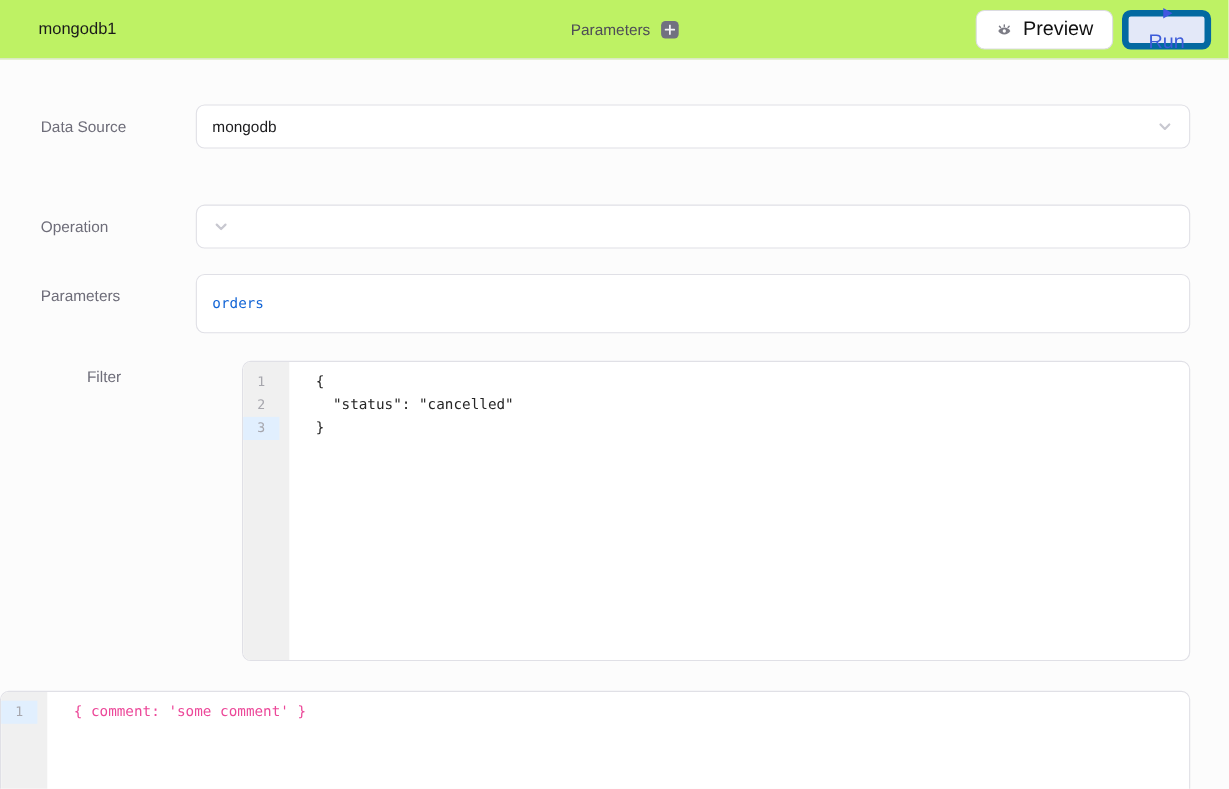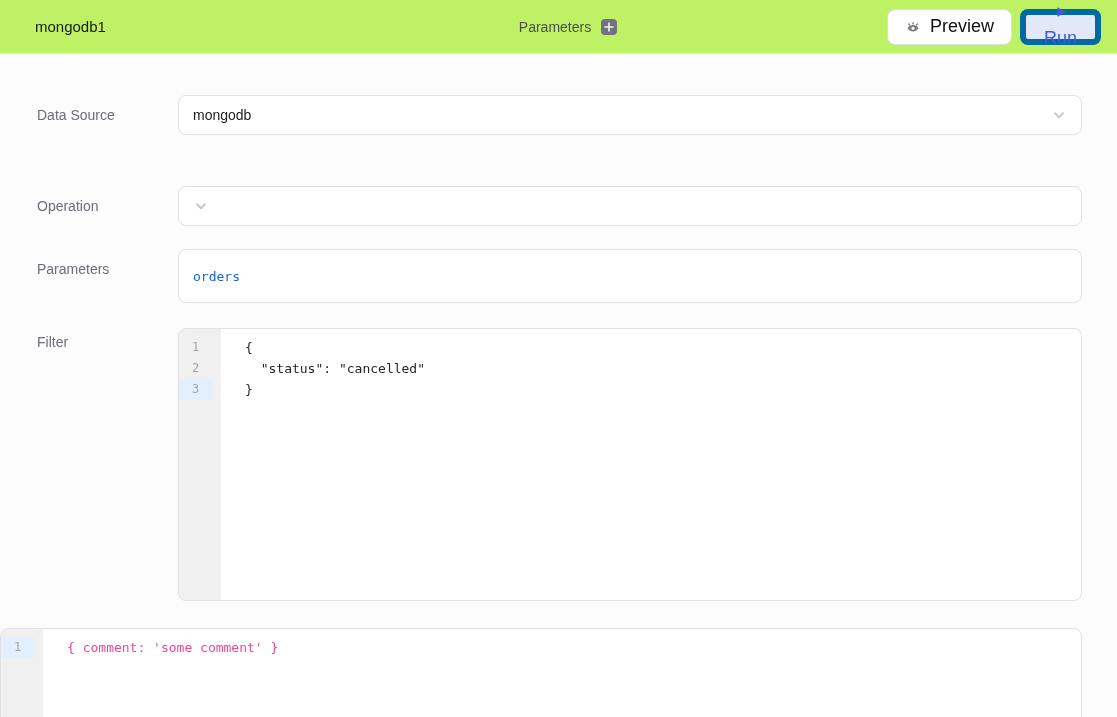--- a/index.html
+++ b/index.html
@@ -59,21 +59,21 @@
   .form { padding: 41px 35px 0 0; }
   .row { display: flex; align-items: flex-start; }
   .row-label {
     width: 178px; flex: 0 0 178px;
     padding-left: 37px;
     font-size: 14px;
     color: #6e6d79;
     line-height: 20px;
   }
   .row-label.input-row { padding-top: 10px; }
-  .row-label.editor-row { padding-top: 4px; }
+  .row-label.editor-row { padding-top: 4px; margin-left: 42px; }
   .row-field { flex: 1 1 auto; min-width: 0; }
 
   .mt-r2 { margin-top: 51px; }
   .mt-r3 { margin-top: 23px; }
   .mt-r4 { margin-top: 25px; }
   .mt-r5 { margin-top: 27px; }
 
   .select-box, .text-input {
     height: 40px;
     background: #ffffff;

